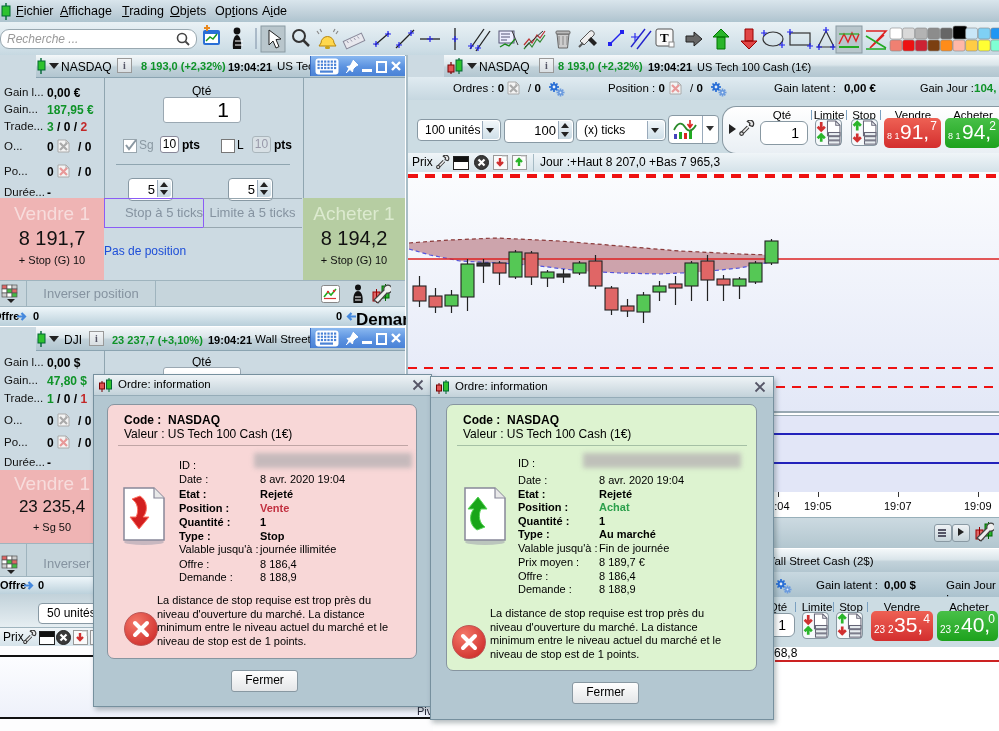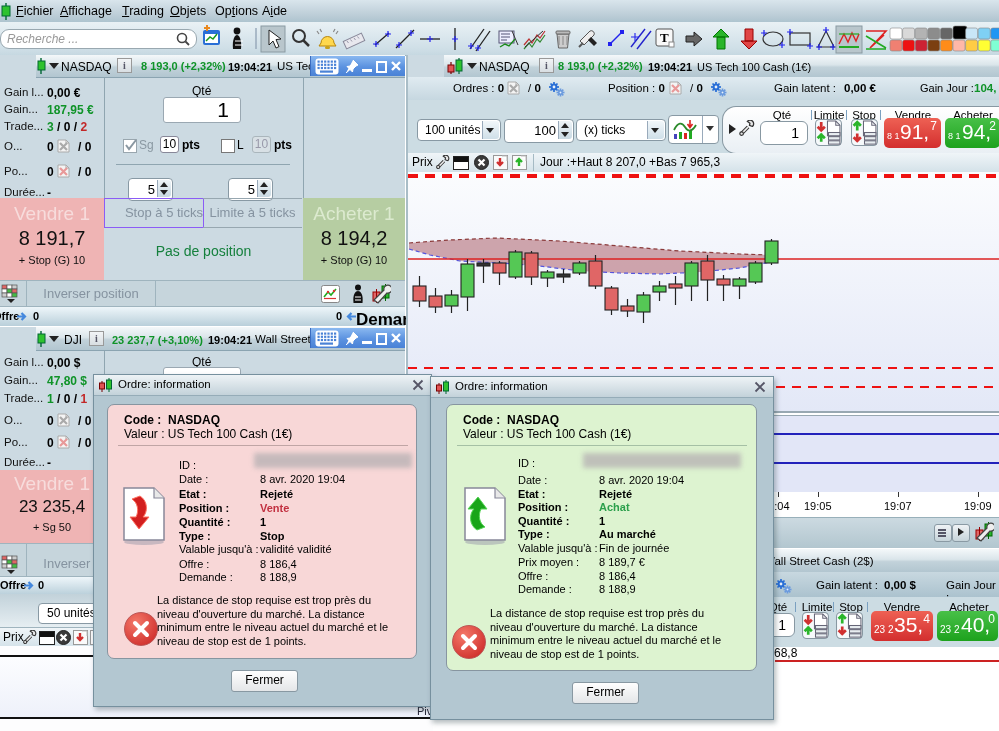--- a/index.html
+++ b/index.html
@@ -290,21 +290,21 @@
 <div style="font-size:20px;color:#111;margin-top:2px;">8 191,7</div>
 <div style="font-size:11px;color:#111;margin-top:4px;">+ Stop (G) 10</div>
     </div>
 <div class="a" style="left:303px;top:143px;width:102px;height:82px;background:#b6cda2;text-align:center;">
 <div style="font-size:19px;color:#dceacf;margin-top:5px;">Acheter 1</div>
 <div style="font-size:20px;color:#111;margin-top:2px;">8 194,2</div>
 <div style="font-size:11px;color:#111;margin-top:4px;">+ Stop (G) 10</div>
     </div>
 <div class="a" style="left:104px;top:143px;width:98px;height:28px;border:1px solid #8b5cf6;color:#8593a0;font-size:13px;text-align:right;line-height:28px;">Stop à 5 ticks</div>
 <div class="a" style="left:203px;top:143px;width:99px;height:28px;border-top:1px solid #97a7b0;border-bottom:1px solid #97a7b0;color:#8593a0;font-size:13px;text-align:center;line-height:28px;">Limite à 5 ticks</div>
-<div class="a" style="left:104px;top:174px;width:199px;height:51px;color:#15803d;font-size:14px;text-align:center;line-height:44px;">Pas de position</div>
+<div class="a" style="left:104px;top:174px;width:199px;height:51px;color:#1d4ed8;font-size:12px;line-height:44px;">Pas de position</div>
 <div class="a" style="left:0;top:225px;width:405px;height:26px;background:#c6d5dc;border-top:1px solid #9fb4be;">
 <svg class="a" style="left:1px;top:3px" width="18" height="20">
         <rect x="1" y="1" width="5" height="4" fill="#e06666" stroke="#555" stroke-width="0.7"></rect>
         <rect x="6" y="1" width="5" height="4" fill="#ffffff" stroke="#555" stroke-width="0.7"></rect>
         <rect x="11" y="1" width="5" height="4" fill="#cccccc" stroke="#555" stroke-width="0.7"></rect>
         <rect x="1" y="5" width="5" height="4" fill="#ffffff" stroke="#555" stroke-width="0.7"></rect>
         <rect x="6" y="5" width="5" height="4" fill="#44bb44" stroke="#555" stroke-width="0.7"></rect>
         <rect x="11" y="5" width="5" height="4" fill="#e06666" stroke="#555" stroke-width="0.7"></rect>
         <rect x="1" y="9" width="5" height="4" fill="#cccccc" stroke="#555" stroke-width="0.7"></rect>
         <rect x="6" y="9" width="5" height="4" fill="#ffffff" stroke="#555" stroke-width="0.7"></rect>
@@ -875,21 +875,21 @@
       <div class="a" style="left:152px;top:68px;font-size:11px;white-space:nowrap;">8 avr. 2020 19:04</div>
       <div class="a" style="left:71px;top:83px;font-size:11px;white-space:nowrap;"><b>Etat :</b></div>
       <div class="a" style="left:152px;top:83px;font-size:11px;white-space:nowrap;"><b>Rejeté</b></div>
       <div class="a" style="left:71px;top:97px;font-size:11px;white-space:nowrap;"><b>Position :</b></div>
       <div class="a" style="left:152px;top:97px;font-size:11px;white-space:nowrap;"><b style="color:#c23040;">Vente</b></div>
       <div class="a" style="left:71px;top:111px;font-size:11px;white-space:nowrap;"><b>Quantité :</b></div>
       <div class="a" style="left:152px;top:111px;font-size:11px;white-space:nowrap;"><b>1</b></div>
       <div class="a" style="left:71px;top:125px;font-size:11px;white-space:nowrap;"><b>Type :</b></div>
       <div class="a" style="left:152px;top:125px;font-size:11px;white-space:nowrap;"><b>Stop</b></div>
       <div class="a" style="left:71px;top:138px;font-size:11px;white-space:nowrap;">Valable jusqu'à :</div>
-      <div class="a" style="left:152px;top:138px;font-size:11px;white-space:nowrap;">validité validité</div>
+      <div class="a" style="left:152px;top:138px;font-size:11px;white-space:nowrap;">journée illimitée</div>
       <div class="a" style="left:71px;top:153px;font-size:11px;white-space:nowrap;">Offre :</div>
       <div class="a" style="left:152px;top:153px;font-size:11px;white-space:nowrap;">8 186,4</div>
       <div class="a" style="left:71px;top:166px;font-size:11px;white-space:nowrap;">Demande :</div>
       <div class="a" style="left:152px;top:166px;font-size:11px;white-space:nowrap;">8 188,9</div>
       <div class="a" style="left:146px;top:48px;width:158px;height:15px;background:#b5b0b2;filter:blur(2.5px);opacity:0.75;"></div>
       <svg class="a" style="left:12px;top:81px" width="50" height="60" viewBox="0 0 50 60">
 <ellipse cx="24" cy="56" rx="20" ry="3" fill="#99a" opacity="0.5"></ellipse>
 <path d="M4 2 L34 2 L44 12 L44 54 L4 54 Z" fill="#fff" stroke="#889" stroke-width="1.5"></path>
 <path d="M34 2 L34 12 L44 12" fill="#e8e8e8" stroke="#889" stroke-width="1.2"></path>
 <path d="M20 10 C28 15 28 26 23 31 L29 31 L19 43 L10 31 L16 31 C19 25 18 17 12 13 Z" fill="#d21f1f" stroke="#ff7060" stroke-width="1"></path>

